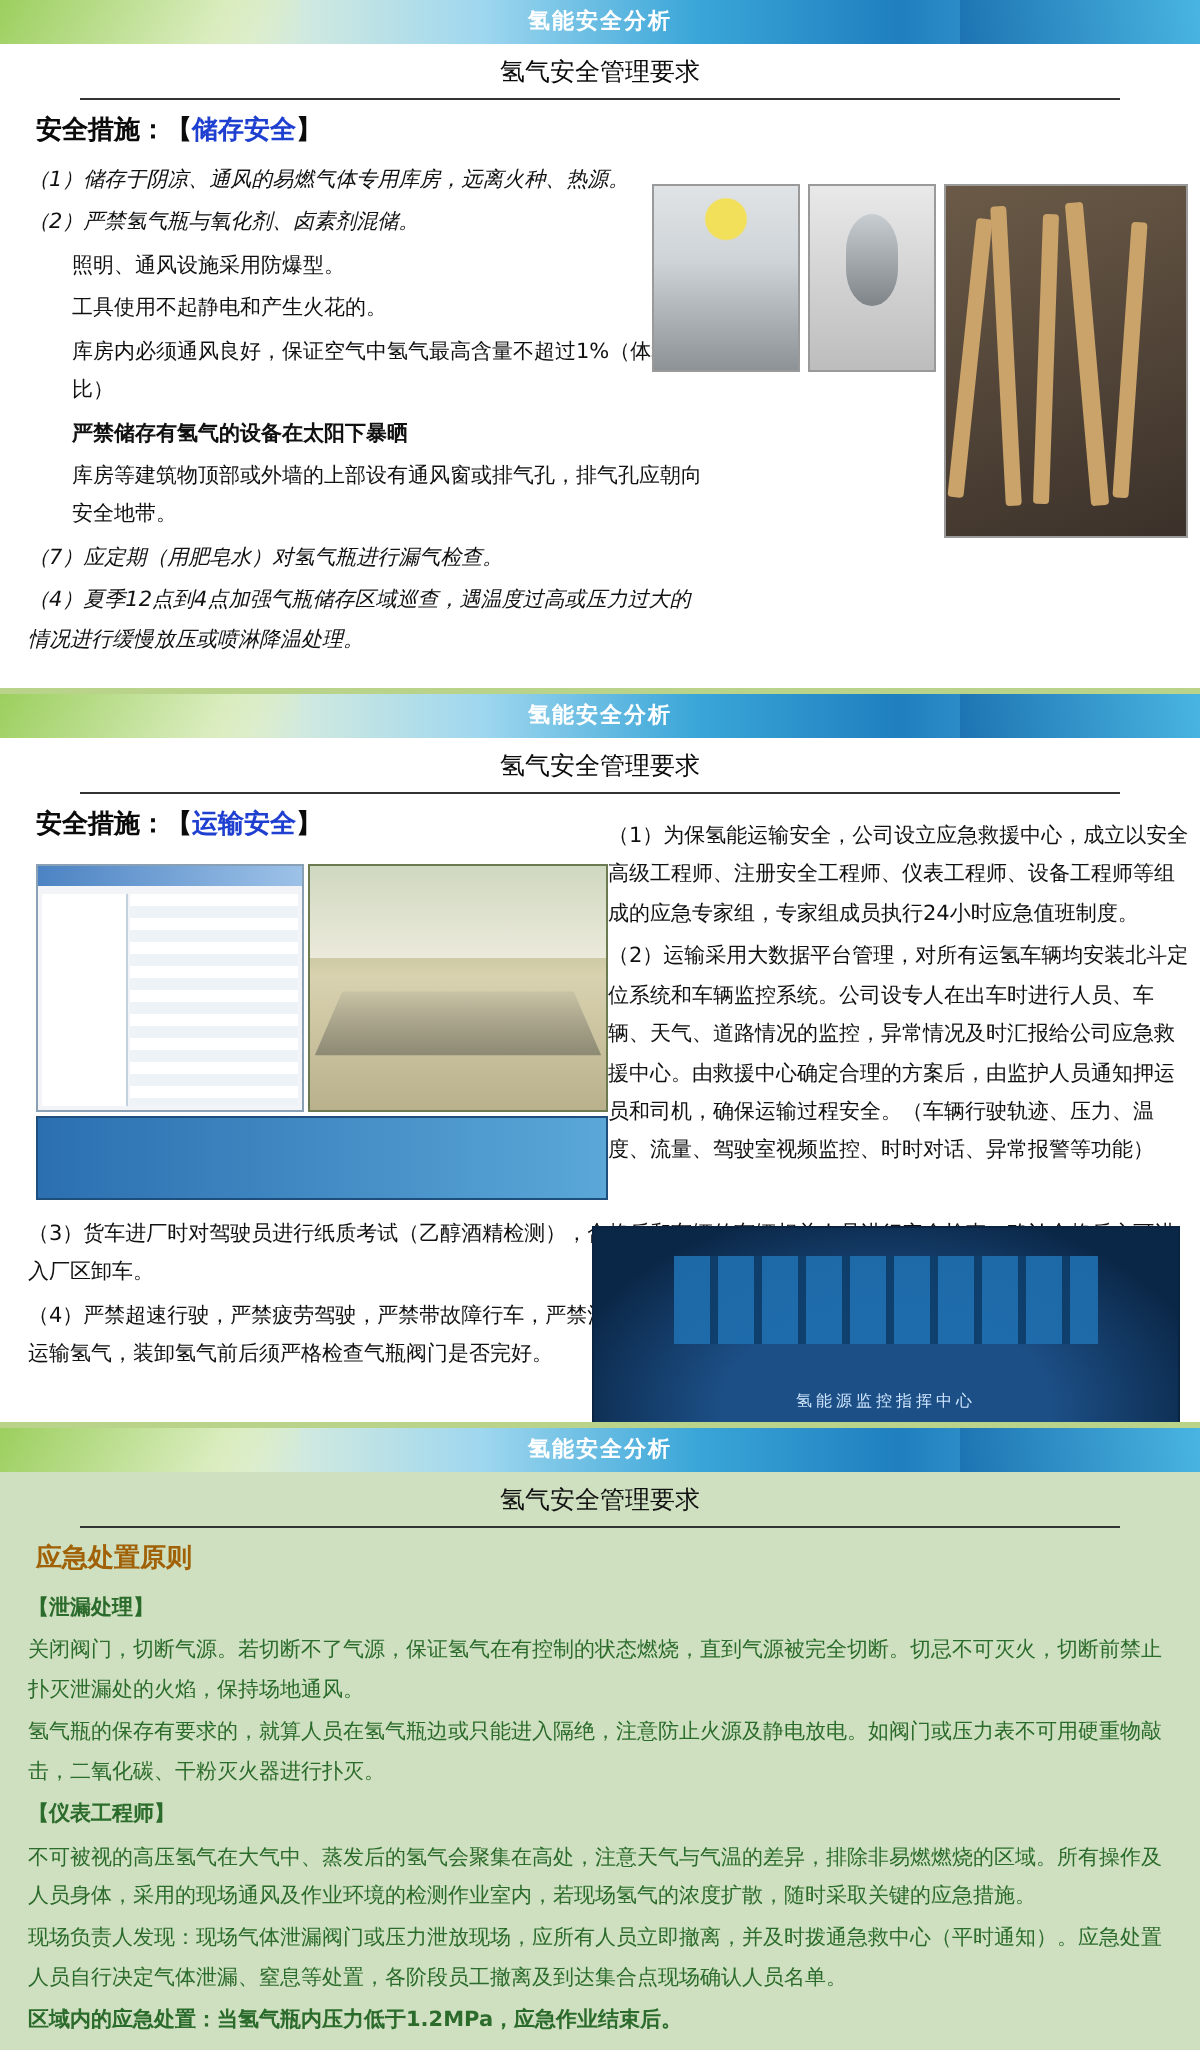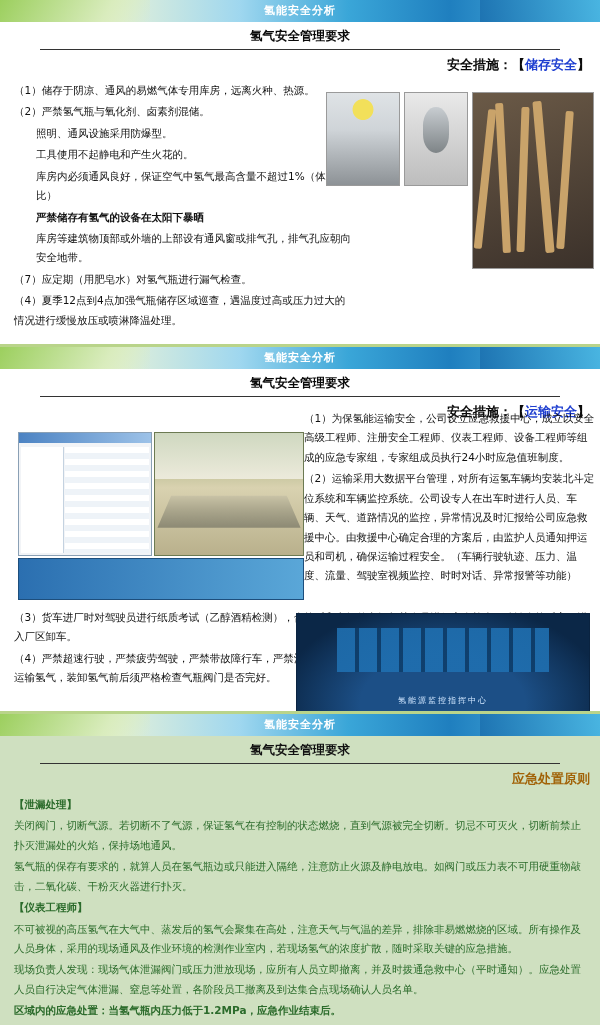--- a/index.html
+++ b/index.html
@@ -8,30 +8,30 @@
 
   .slide{position:relative;width:600px;overflow:hidden;background:#fff;}
   .slide + .slide{border-top:3px solid #b9d48a;}
 
   
   .hdr{position:relative;height:22px;background:linear-gradient(90deg,#cfe6a8 0%,#e8f2d8 18%,#9fd7ef 40%,#3aa6d8 58%,#1f7fbf 75%,#5bc0e8 100%);}
   .hdr .hdr-title{position:absolute;left:0;right:0;top:3px;text-align:center;color:#fff;font-size:11px;font-weight:bold;letter-spacing:1px;}
   .hdr .corner{position:absolute;left:0;top:0;width:150px;height:22px;background:linear-gradient(120deg,#9ccf5e,#d9ecbd 70%,transparent);}
   .hdr .corner2{position:absolute;right:0;top:0;width:120px;height:22px;background:linear-gradient(260deg,#46b3e0,#1b6fae);opacity:.85;}
 
-  .subtitle{text-align:center;font-size:12.5px;font-weight:bold;color:#0a0a0a;padding:6px 0 2px;}
+  .subtitle{text-align:center;font-size:12.5px;font-weight:normal;color:#0a0a0a;padding:6px 0 2px;}
   .rule{height:1px;background:#333;margin:2px 40px 6px;}
 
   .body{position:relative;padding:0 10px 8px 14px;}
 
-  .secttl{font-size:13px;font-weight:bold;color:#0b0b0b;margin:2px 0 7px 4px;text-align:right;}
+  .secttl{font-size:13px;font-weight:bold;color:#0b0b0b;margin:2px 0 7px 4px;}
   .secttl .blue{color:#1f3fd0;}
 
   p.l{font-size:10.5px;line-height:1.85;color:#111;margin:0 0 2px 0;}
-  .ind1{padding-left:0;}
+  .ind1{padding-left:0;font-style:italic;}
   .ind2{padding-left:22px;}
   .redb{color:#d0021b;font-weight:bold;}
   .blu{color:#1f3fd0;}
 
   
   .s1-body{min-height:280px;}
   .s1-text{width:340px;}
   .imgrow{position:absolute;right:6px;top:36px;display:flex;gap:4px;}
   .ph{background:#cfcfcf;border:1px solid #9a9a9a;}
   .ph-a{width:72px;height:92px;background:

